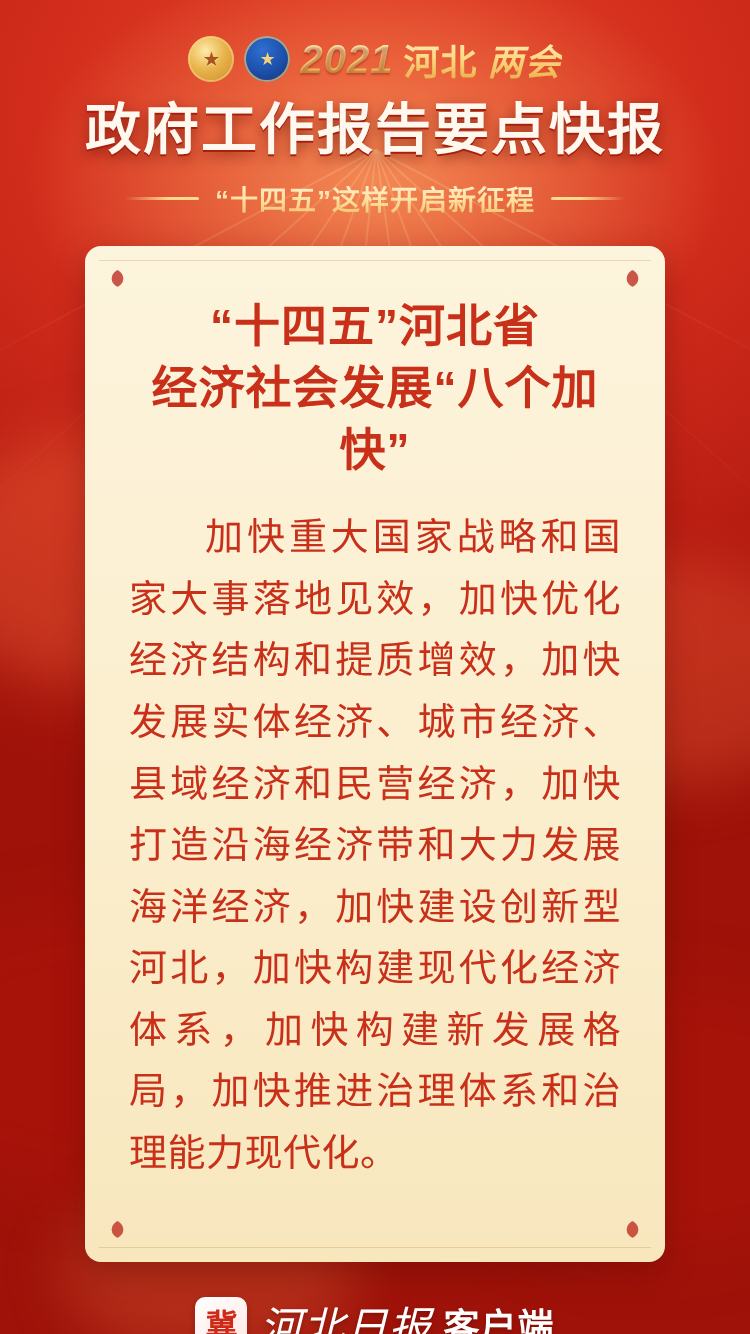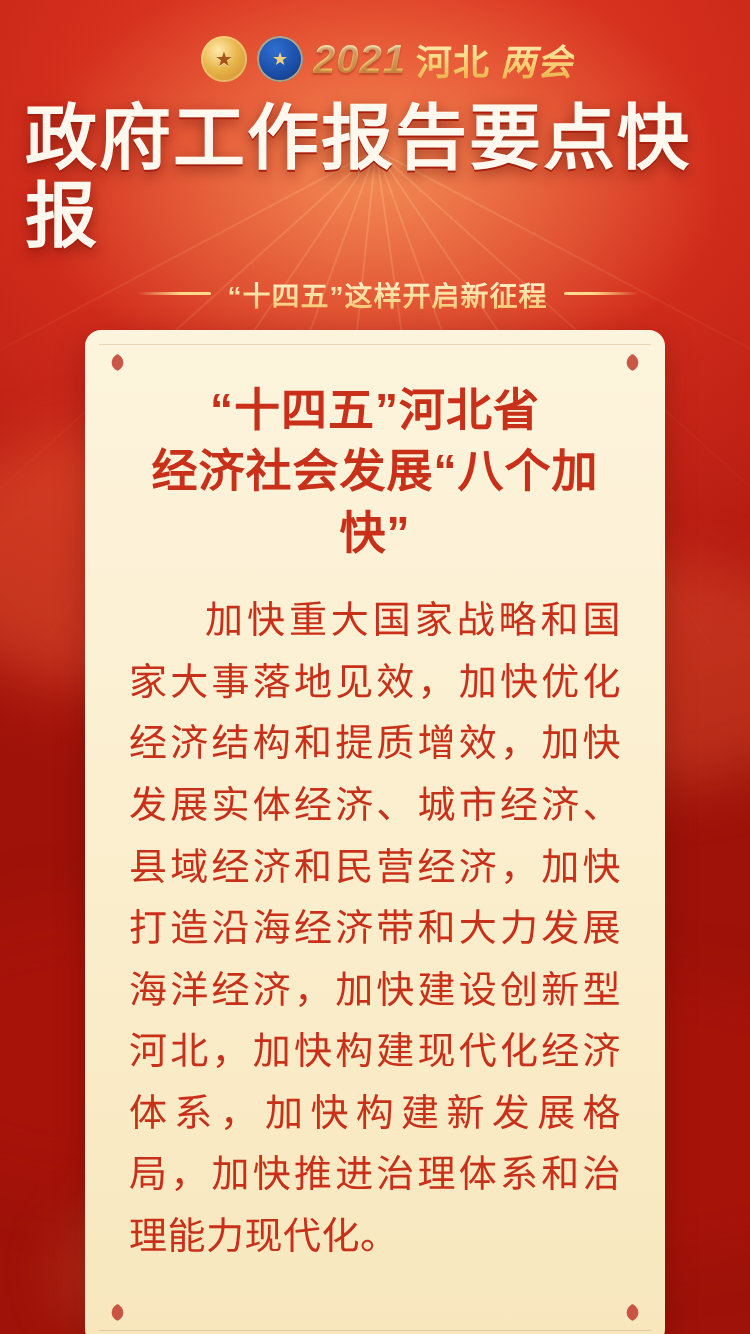--- a/index.html
+++ b/index.html
@@ -49,23 +49,22 @@
   .c1 { width: 420px; height: 260px; left: -80px;  top: 430px;  background: rgba(255,120,70,0.30); }
   .c2 { width: 380px; height: 230px; right: -90px; top: 560px;  background: rgba(255,120,70,0.26); }
   .c3 { width: 520px; height: 300px; left: -140px; top: 900px;  background: rgba(180,20,10,0.40); }
   .c4 { width: 460px; height: 280px; right: -130px; top: 980px; background: rgba(180,20,10,0.38); }
   .c5 { width: 300px; height: 180px; left: 60px;   top: 1180px; background: rgba(255,140,80,0.22); }
 
   
   .header {
     position: relative;
     padding-top: 30px;
-    text-align: left;
+    text-align: center;
     z-index: 3;
-    padding-left: 25px;
   }
 
   .brandline {
     display: flex;
     align-items: center;
     justify-content: center;
     gap: 10px;
     height: 58px;
   }
   .emblem {
@@ -124,21 +123,21 @@
     letter-spacing: 1px;
     background: linear-gradient(180deg, #fff3cf 0%, #ffd983 48%, #e3a83f 100%);
     -webkit-background-clip: text;
     background-clip: text;
     color: transparent;
   }
   .brand-text.italic { font-style: italic; }
 
   .main-title {
     margin-top: 12px;
-    font-size: 72px;
+    font-size: 56px;
     line-height: 1.08;
     font-weight: bold;
     letter-spacing: 2px;
     color: #fff8ef;
     text-shadow:
       0 2px 0 #a8200d,
       0 5px 14px rgba(90,10,4,.55);
   }
 
   .sub-wrap {
@@ -165,21 +164,21 @@
     background: linear-gradient(180deg, #fff6da 0%, #ffe0a0 55%, #f0bc63 100%);
     -webkit-background-clip: text;
     background-clip: text;
     color: transparent;
   }
 
   
   .card {
     position: relative;
     z-index: 3;
-    margin: 16px auto 0;
+    margin: 28px auto 0;
     width: 580px;
     min-height: 890px;
     background: linear-gradient(180deg, #fdf4dd 0%, #fbeecd 55%, #f8e7bd 100%);
     border-radius: 16px;
     box-shadow: 0 10px 30px rgba(90,10,4,.35);
     padding: 34px 44px 40px;
     box-sizing: border-box;
   }
   .card::before,
   .card::after {

